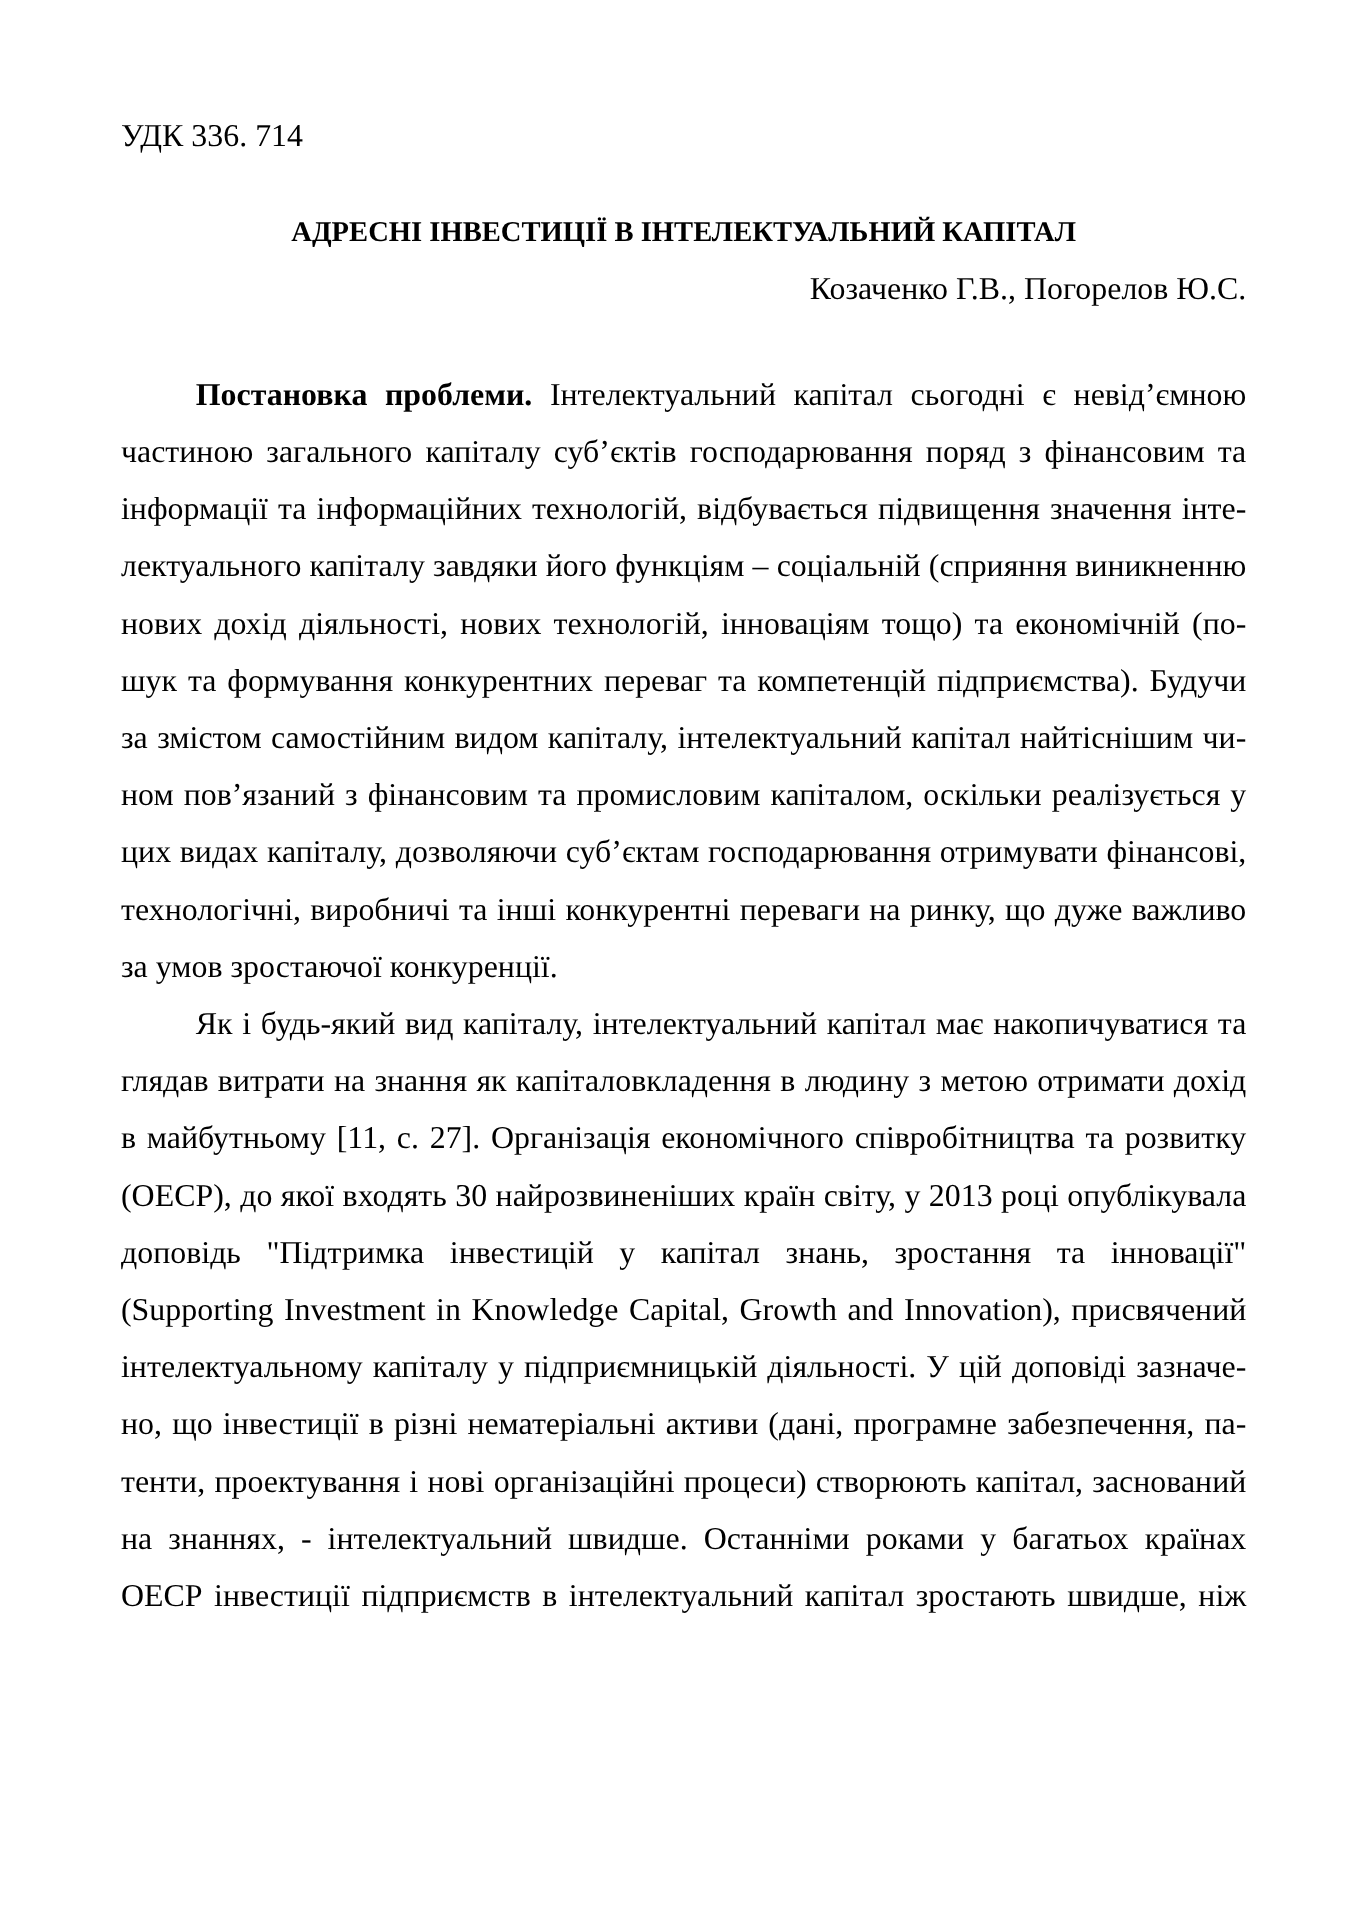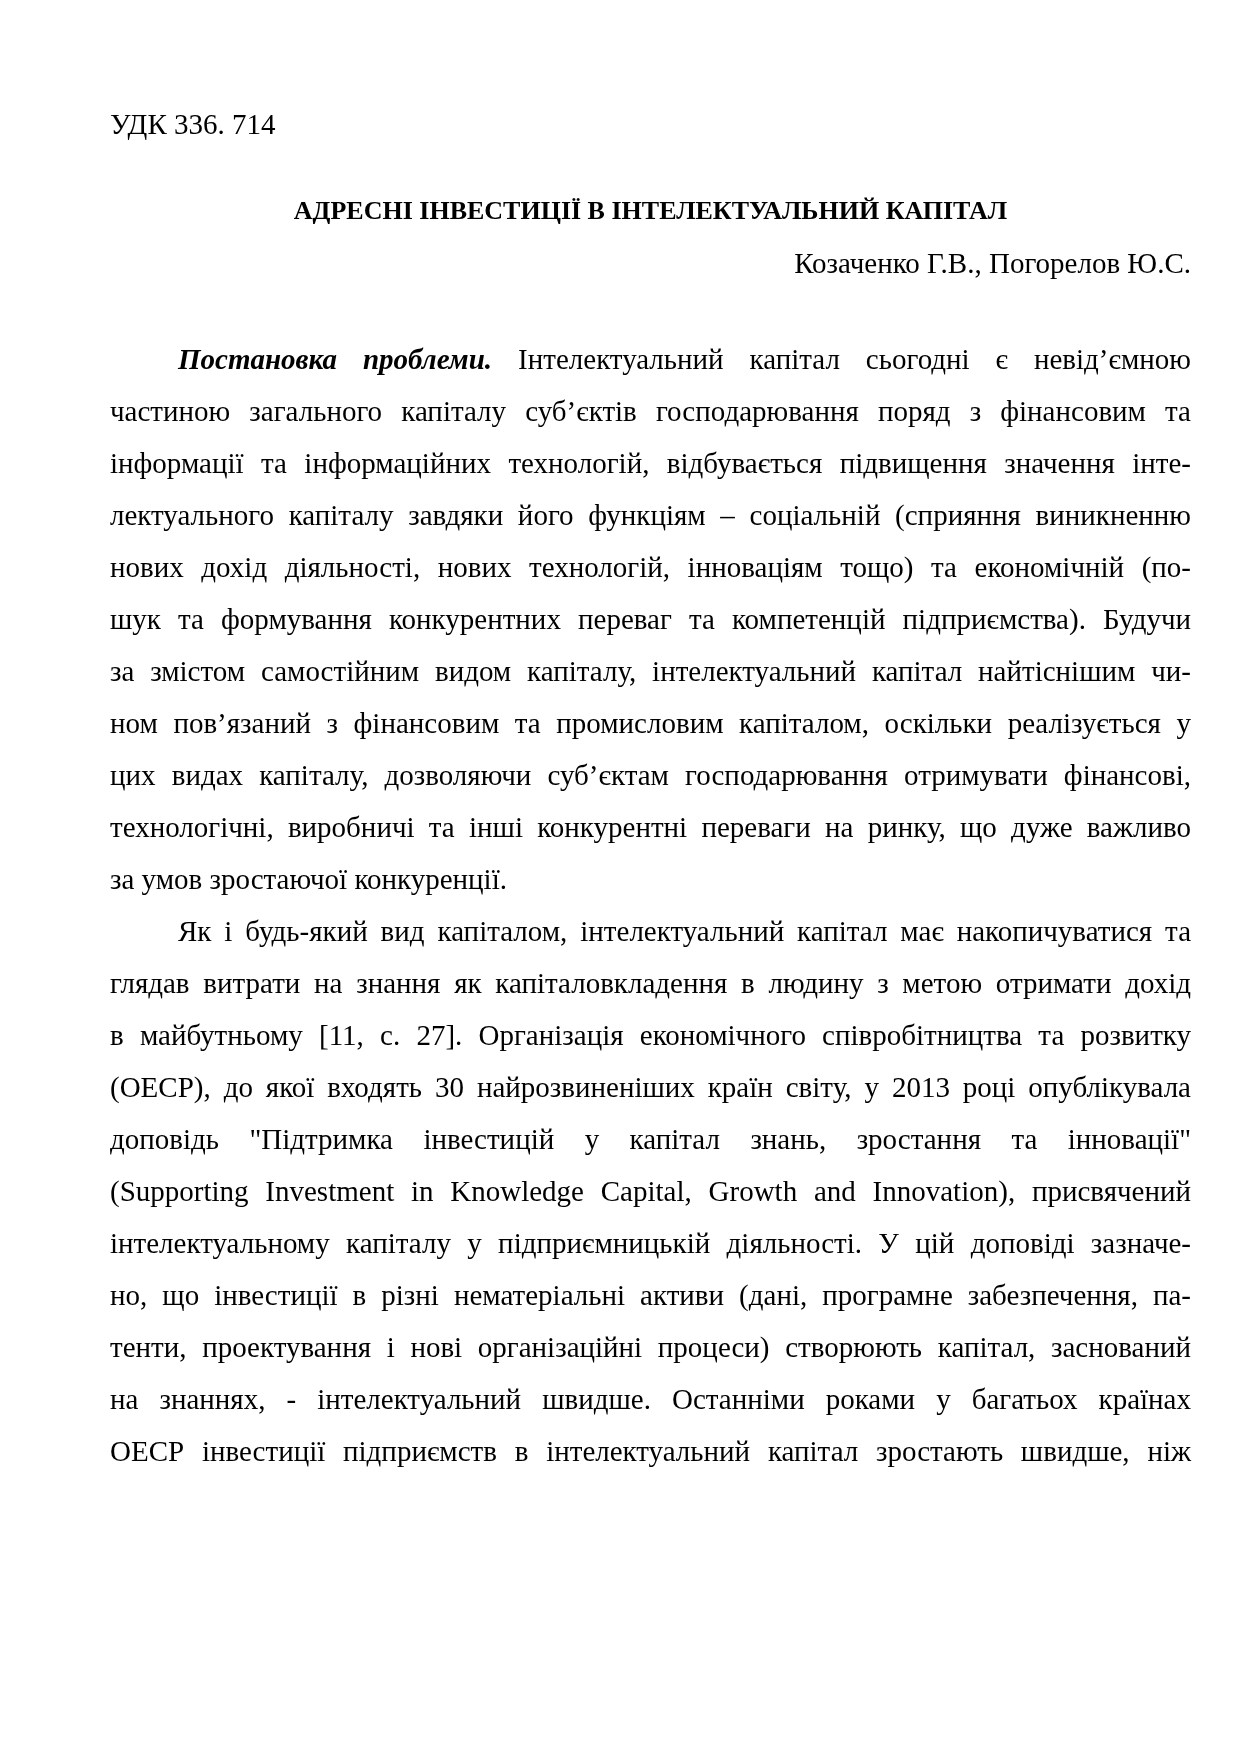--- a/index.html
+++ b/index.html
@@ -6,21 +6,21 @@
   .page {
     position: relative;
     width: 1240px;
     height: 1754px;
     margin: 0 auto;
     background: #ffffff;
     color: #000000;
     font-family: "Liberation Serif", "DejaVu Serif", serif;
     font-size: 29px;
     box-sizing: border-box;
-    padding: 98px 49px 0 110px;
+    padding: 98px 107px 0 110px;
     overflow: hidden;
   }
   .udc { line-height: 52px; text-align: left; }
   .title {
     font-size: 26px;
     font-weight: bold;
     text-align: center;
     line-height: 52px;
     margin: 35px 0 0 0;
   }
@@ -28,21 +28,21 @@
   .body-text { margin-top: 44px; }
   .para { margin: 0; }
   .line {
     line-height: 52px;
     text-align: justify;
     text-align-last: justify;
     white-space: normal;
   }
   .line.indent { text-indent: 68px; }
   .line.lastline { text-align-last: left; }
-  .lead { font-weight: bold; font-style: italic; }
+  .lead { font-weight: bold; }
 </style>
 </head>
 <body>
 
 <div class="page">
   <div class="udc">УДК 336. 714</div>
   <h1 class="title">АДРЕСНІ ІНВЕСТИЦІЇ В ІНТЕЛЕКТУАЛЬНИЙ КАПІТАЛ</h1>
   <div class="authors">Козаченко Г.В., Погорелов Ю.С.</div>
 
   <div class="body-text">
@@ -55,21 +55,21 @@
       <div class="line">нових дохід діяльності, нових технологій, інноваціям тощо) та економічній (по-</div>
       <div class="line">шук та формування конкурентних переваг та компетенцій підприємства). Будучи</div>
       <div class="line">за змістом самостійним видом капіталу, інтелектуальний капітал найтіснішим чи-</div>
       <div class="line">ном пов’язаний з фінансовим та промисловим капіталом, оскільки реалізується у</div>
       <div class="line">цих видах капіталу, дозволяючи суб’єктам господарювання отримувати фінансові,</div>
       <div class="line">технологічні, виробничі та інші конкурентні переваги на ринку, що дуже важливо</div>
       <div class="line lastline">за умов зростаючої конкуренції.</div>
     </div>
 
     <div class="para">
-      <div class="line indent">Як і будь-який вид капіталом, інтелектуальний капітал має накопичуватися та</div>
+      <div class="line indent">Як і будь-який вид капіталу, інтелектуальний капітал має накопичуватися та</div>
       <div class="line">глядав витрати на знання як капіталовкладення в людину з метою отримати дохід</div>
       <div class="line">в майбутньому [11, с. 27]. Організація економічного співробітництва та розвитку</div>
       <div class="line">(ОЕСР), до якої входять 30 найрозвиненіших країн світу, у 2013 році опублікувала</div>
       <div class="line">доповідь "Підтримка інвестицій у капітал знань, зростання та інновації"</div>
       <div class="line">(Supporting Investment in Knowledge Capital, Growth and Innovation), присвячений</div>
       <div class="line">інтелектуальному капіталу у підприємницькій діяльності. У цій доповіді зазначе-</div>
       <div class="line">но, що інвестиції в різні нематеріальні активи (дані, програмне забезпечення, па-</div>
       <div class="line">тенти, проектування і нові організаційні процеси) створюють капітал, заснований</div>
       <div class="line">на знаннях, - інтелектуальний швидше. Останніми роками у багатьох країнах</div>
       <div class="line">ОЕСР інвестиції підприємств в інтелектуальний капітал зростають швидше, ніж</div>

